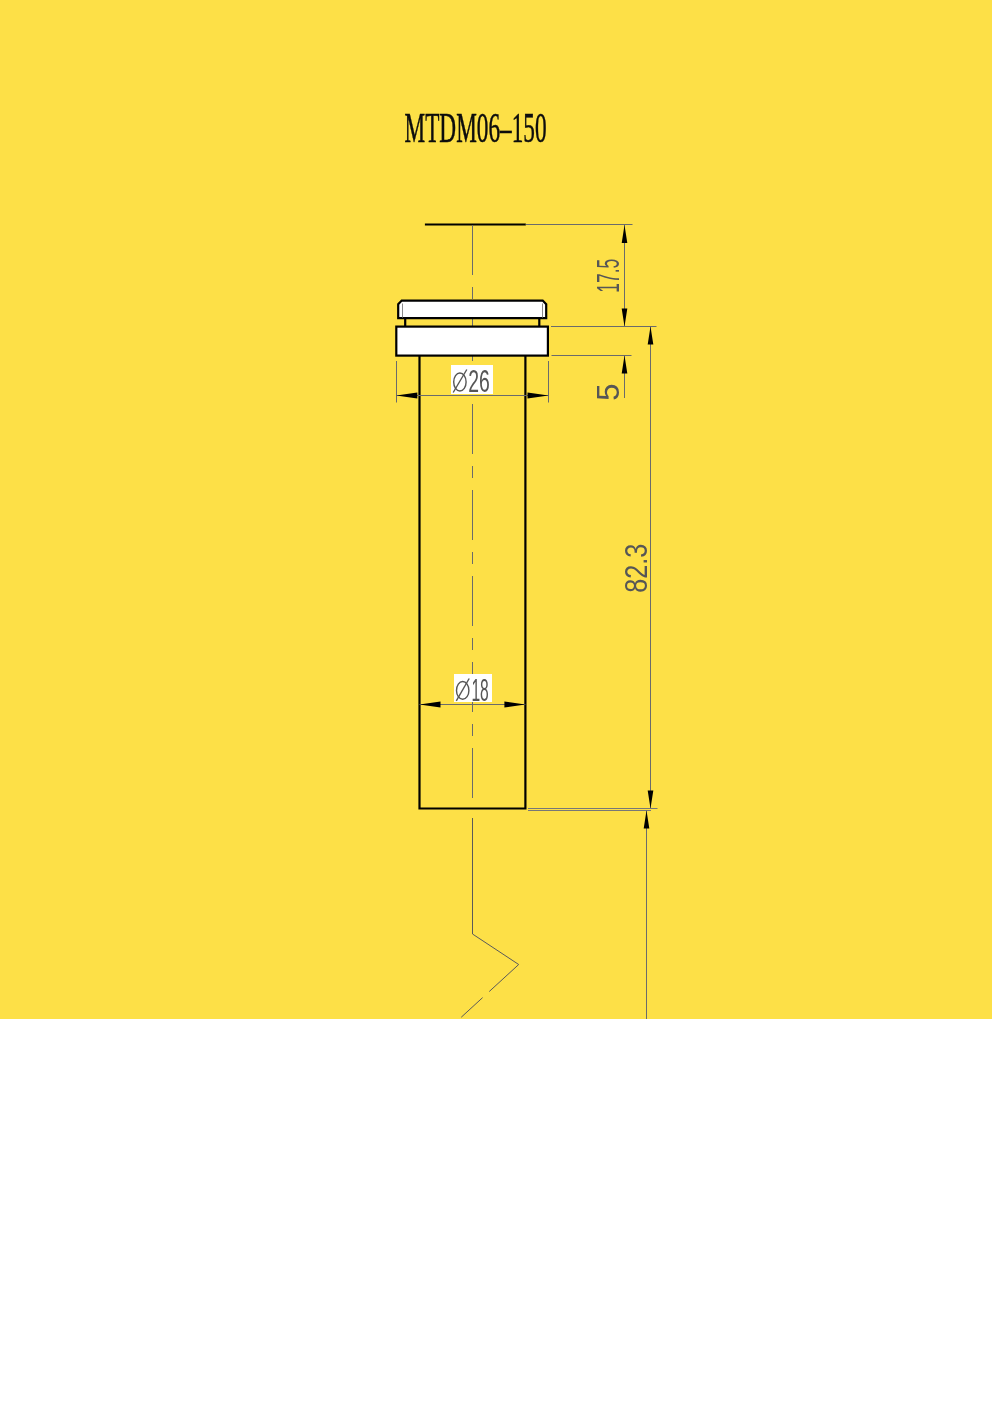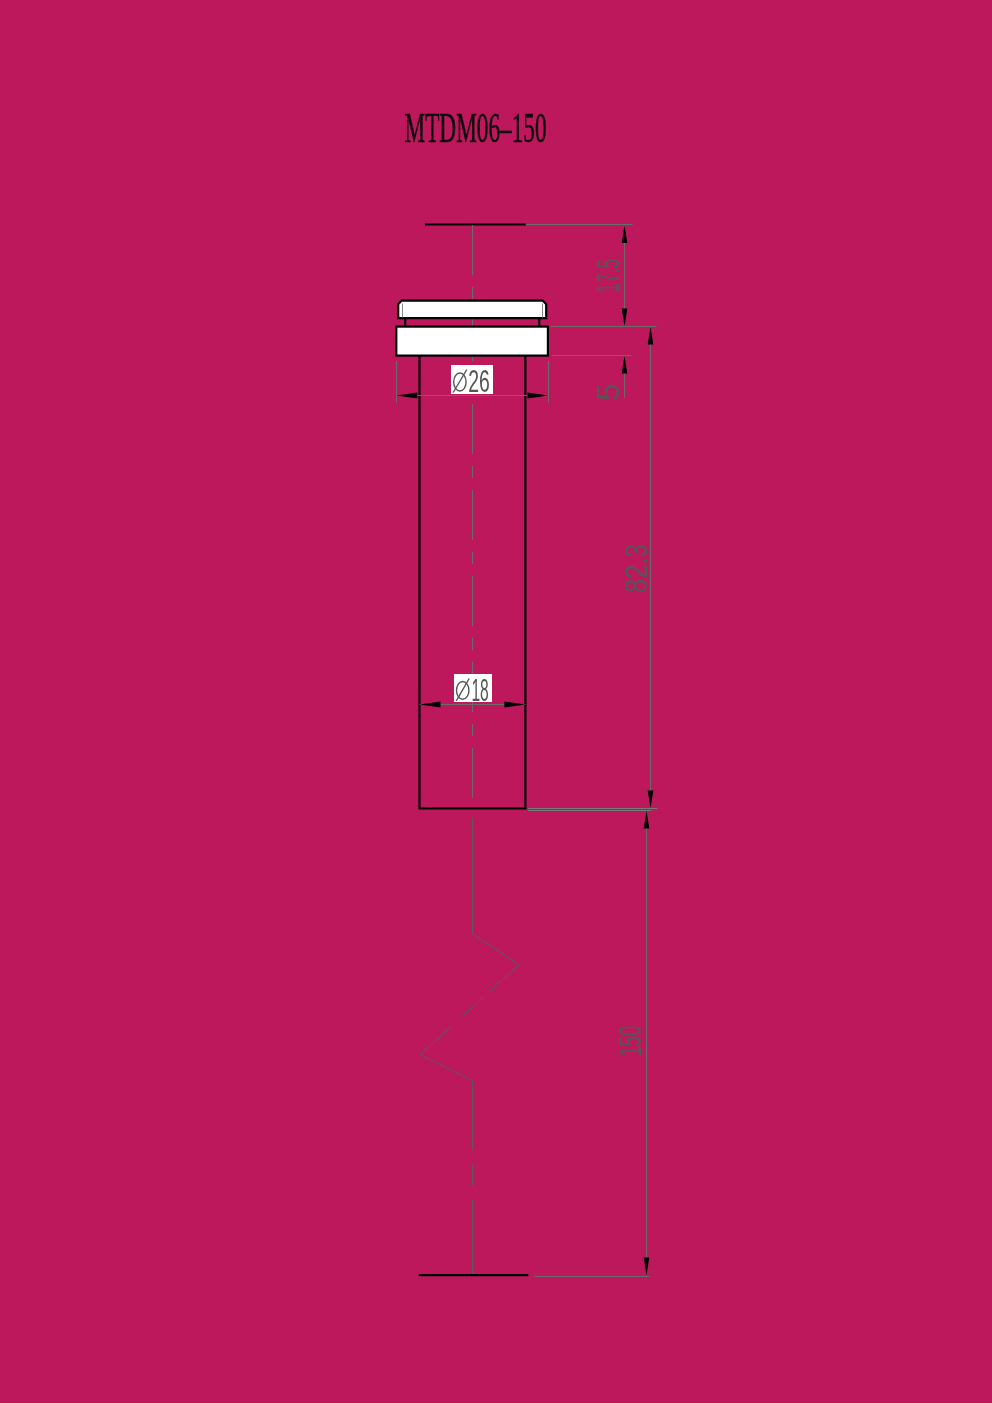--- a/index.html
+++ b/index.html
@@ -1,16 +1,16 @@
 <!DOCTYPE html>
 <html><head>
 <meta charset="utf-8">
 <style>
   html,body{margin:0;padding:0;background:#ffffff;}
-  .page{position:relative;width:992px;height:1403px;background:#be185d;overflow:hidden;
+  .page{position:relative;width:992px;height:1019px;background:#fde047;overflow:hidden;
         font-family:"Liberation Sans", sans-serif;}
   svg{position:absolute;left:0;top:0;}
   text{font-family:"Liberation Sans", sans-serif;}
   .t{fill:#565656;font-size:31px;}
   .title{font-family:"Liberation Serif", serif;fill:#0d0d0d;font-size:42px;}
 </style>
 </head>
 <body>
 <div class="page">
 <svg width="992" height="1403" viewBox="0 0 992 1403">

